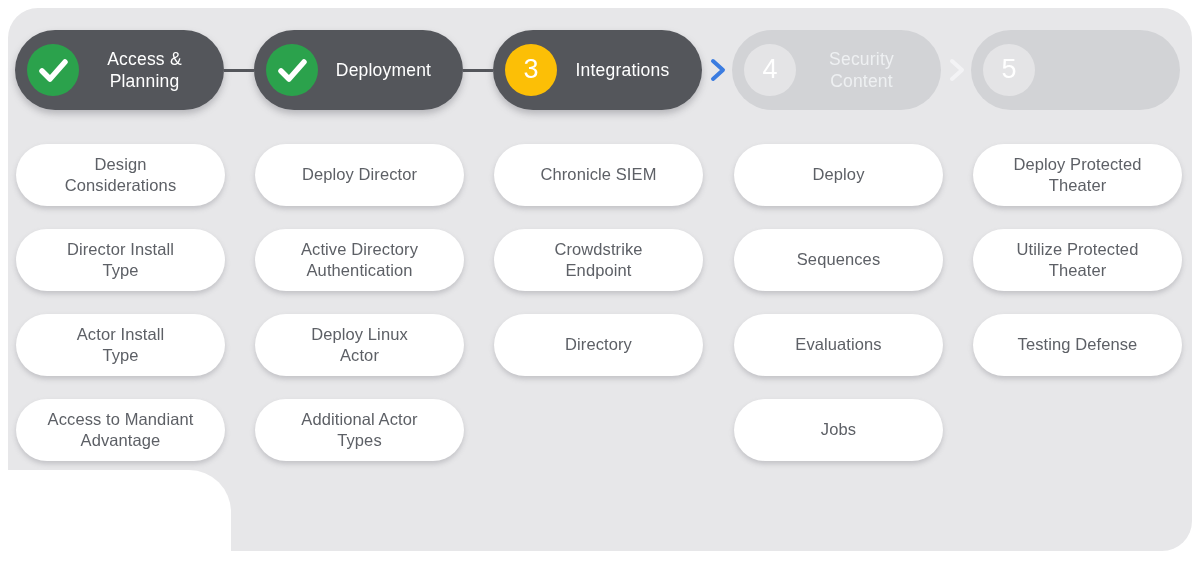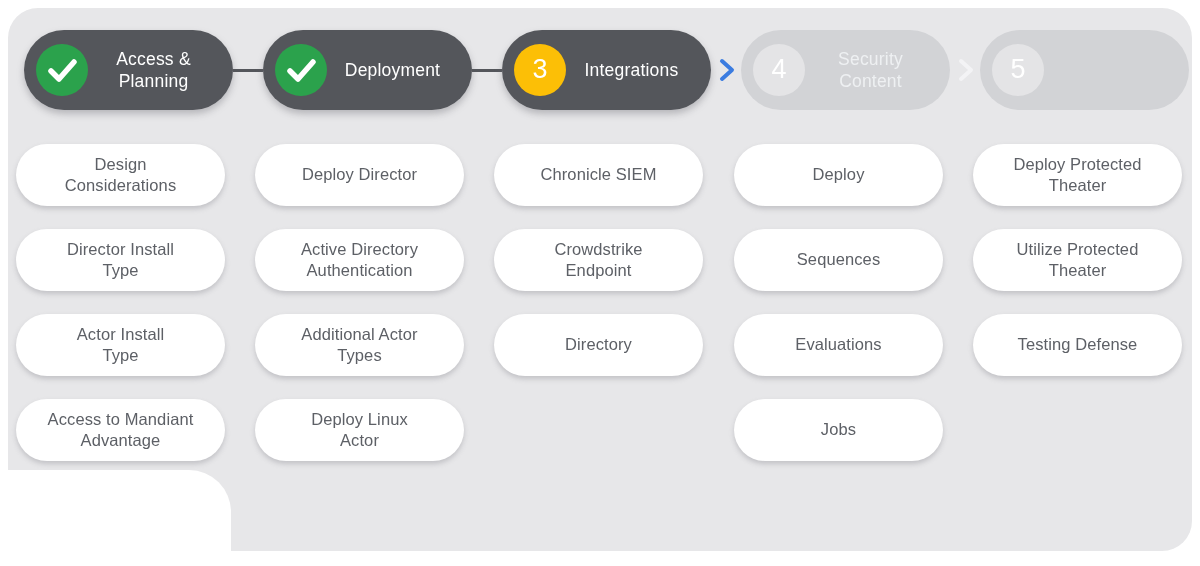--- a/index.html
+++ b/index.html
@@ -18,21 +18,21 @@
     border-radius:30px;
   }
   .bg-notch{
     position:absolute;left:0;top:470px;
     width:231px;height:96px;
     background:#ffffff;
     border-top-right-radius:42px;
   }
   
   .stepper{
-    position:absolute;left:24px;top:30px;height:80px;
+    position:absolute;left:15px;top:30px;height:80px;
     display:flex;align-items:flex-end;
   }
   .stage{
     width:209px;height:80px;border-radius:40px;
     display:flex;align-items:center;
     box-sizing:border-box;
     flex:0 0 auto;
   }
   .stage.active{
     background:#54565b;
@@ -174,27 +174,27 @@
 
   <div class="col" style="left:255px">
     <div class="chip">
         <span>Deploy Director</span>
       </div>
     <div class="chip">
         <span>Active Directory
 Authentication</span>
       </div>
     <div class="chip">
+        <span>Deploy Linux
+Actor</span>
+      </div>
+    <div class="chip">
         <span>Additional Actor
 Types</span>
       </div>
-    <div class="chip">
-        <span>Deploy Linux
-Actor</span>
-      </div>
   </div>
 
   <div class="col" style="left:494px">
     <div class="chip">
         <span>Chronicle SIEM</span>
       </div>
     <div class="chip">
         <span>Crowdstrike
 Endpoint</span>
       </div>

